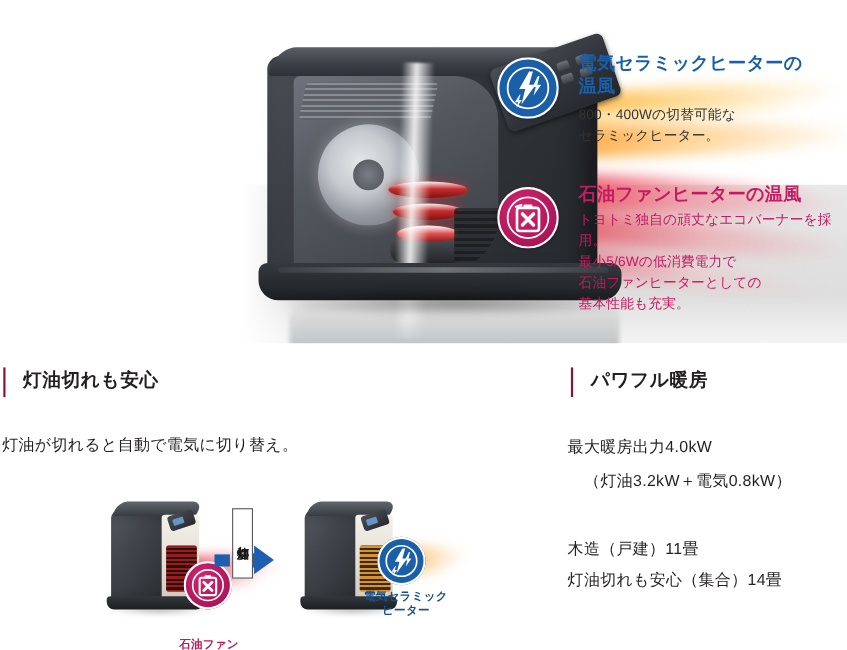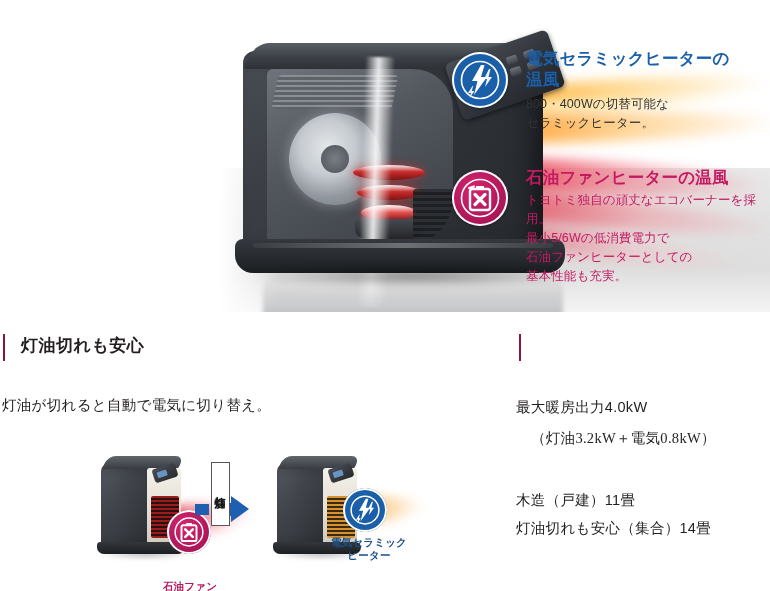--- a/index.html
+++ b/index.html
@@ -495,24 +495,25 @@
 
 <div class="section-head" style="left:3px; top:334px;">
   <div class="head-bar"></div>
   <div class="head-text">灯油切れも安心</div>
 </div>
 
 <div class="para" style="left:2px; top:394px;">灯油が切れると自動で電気に切り替え。</div>
 
 <div class="section-head" style="left:519px; top:334px;">
   <div class="head-bar"></div>
+  <div class="head-text">パワフル暖房</div>
 </div>
 
 <div class="para" style="left:516px; top:396px;">最大暖房出力4.0kW</div>
-<div class="para" style="left:531px; top:427px;font-family:Liberation Serif, serif;">（灯油3.2kW＋電気0.8kW）</div>
+<div class="para" style="left:531px; top:427px;">（灯油3.2kW＋電気0.8kW）</div>
 <div class="para" style="left:516px; top:489px;">木造（戸建）11畳</div>
 <div class="para" style="left:516px; top:517px;">灯油切れも安心（集合）14畳</div>
 
 <div id="diagram">
 
   <div class="ray red" style="left:62px; top:52px; width:96px; height:20px;"></div>
   <div class="ray red" style="left:60px; top:66px; width:84px; height:16px; opacity:.8;"></div>
 
   <div class="mini-shadow" style="left:2px; top:96px;"></div>
   <div class="mini" style="left:6px; top:4px;">

